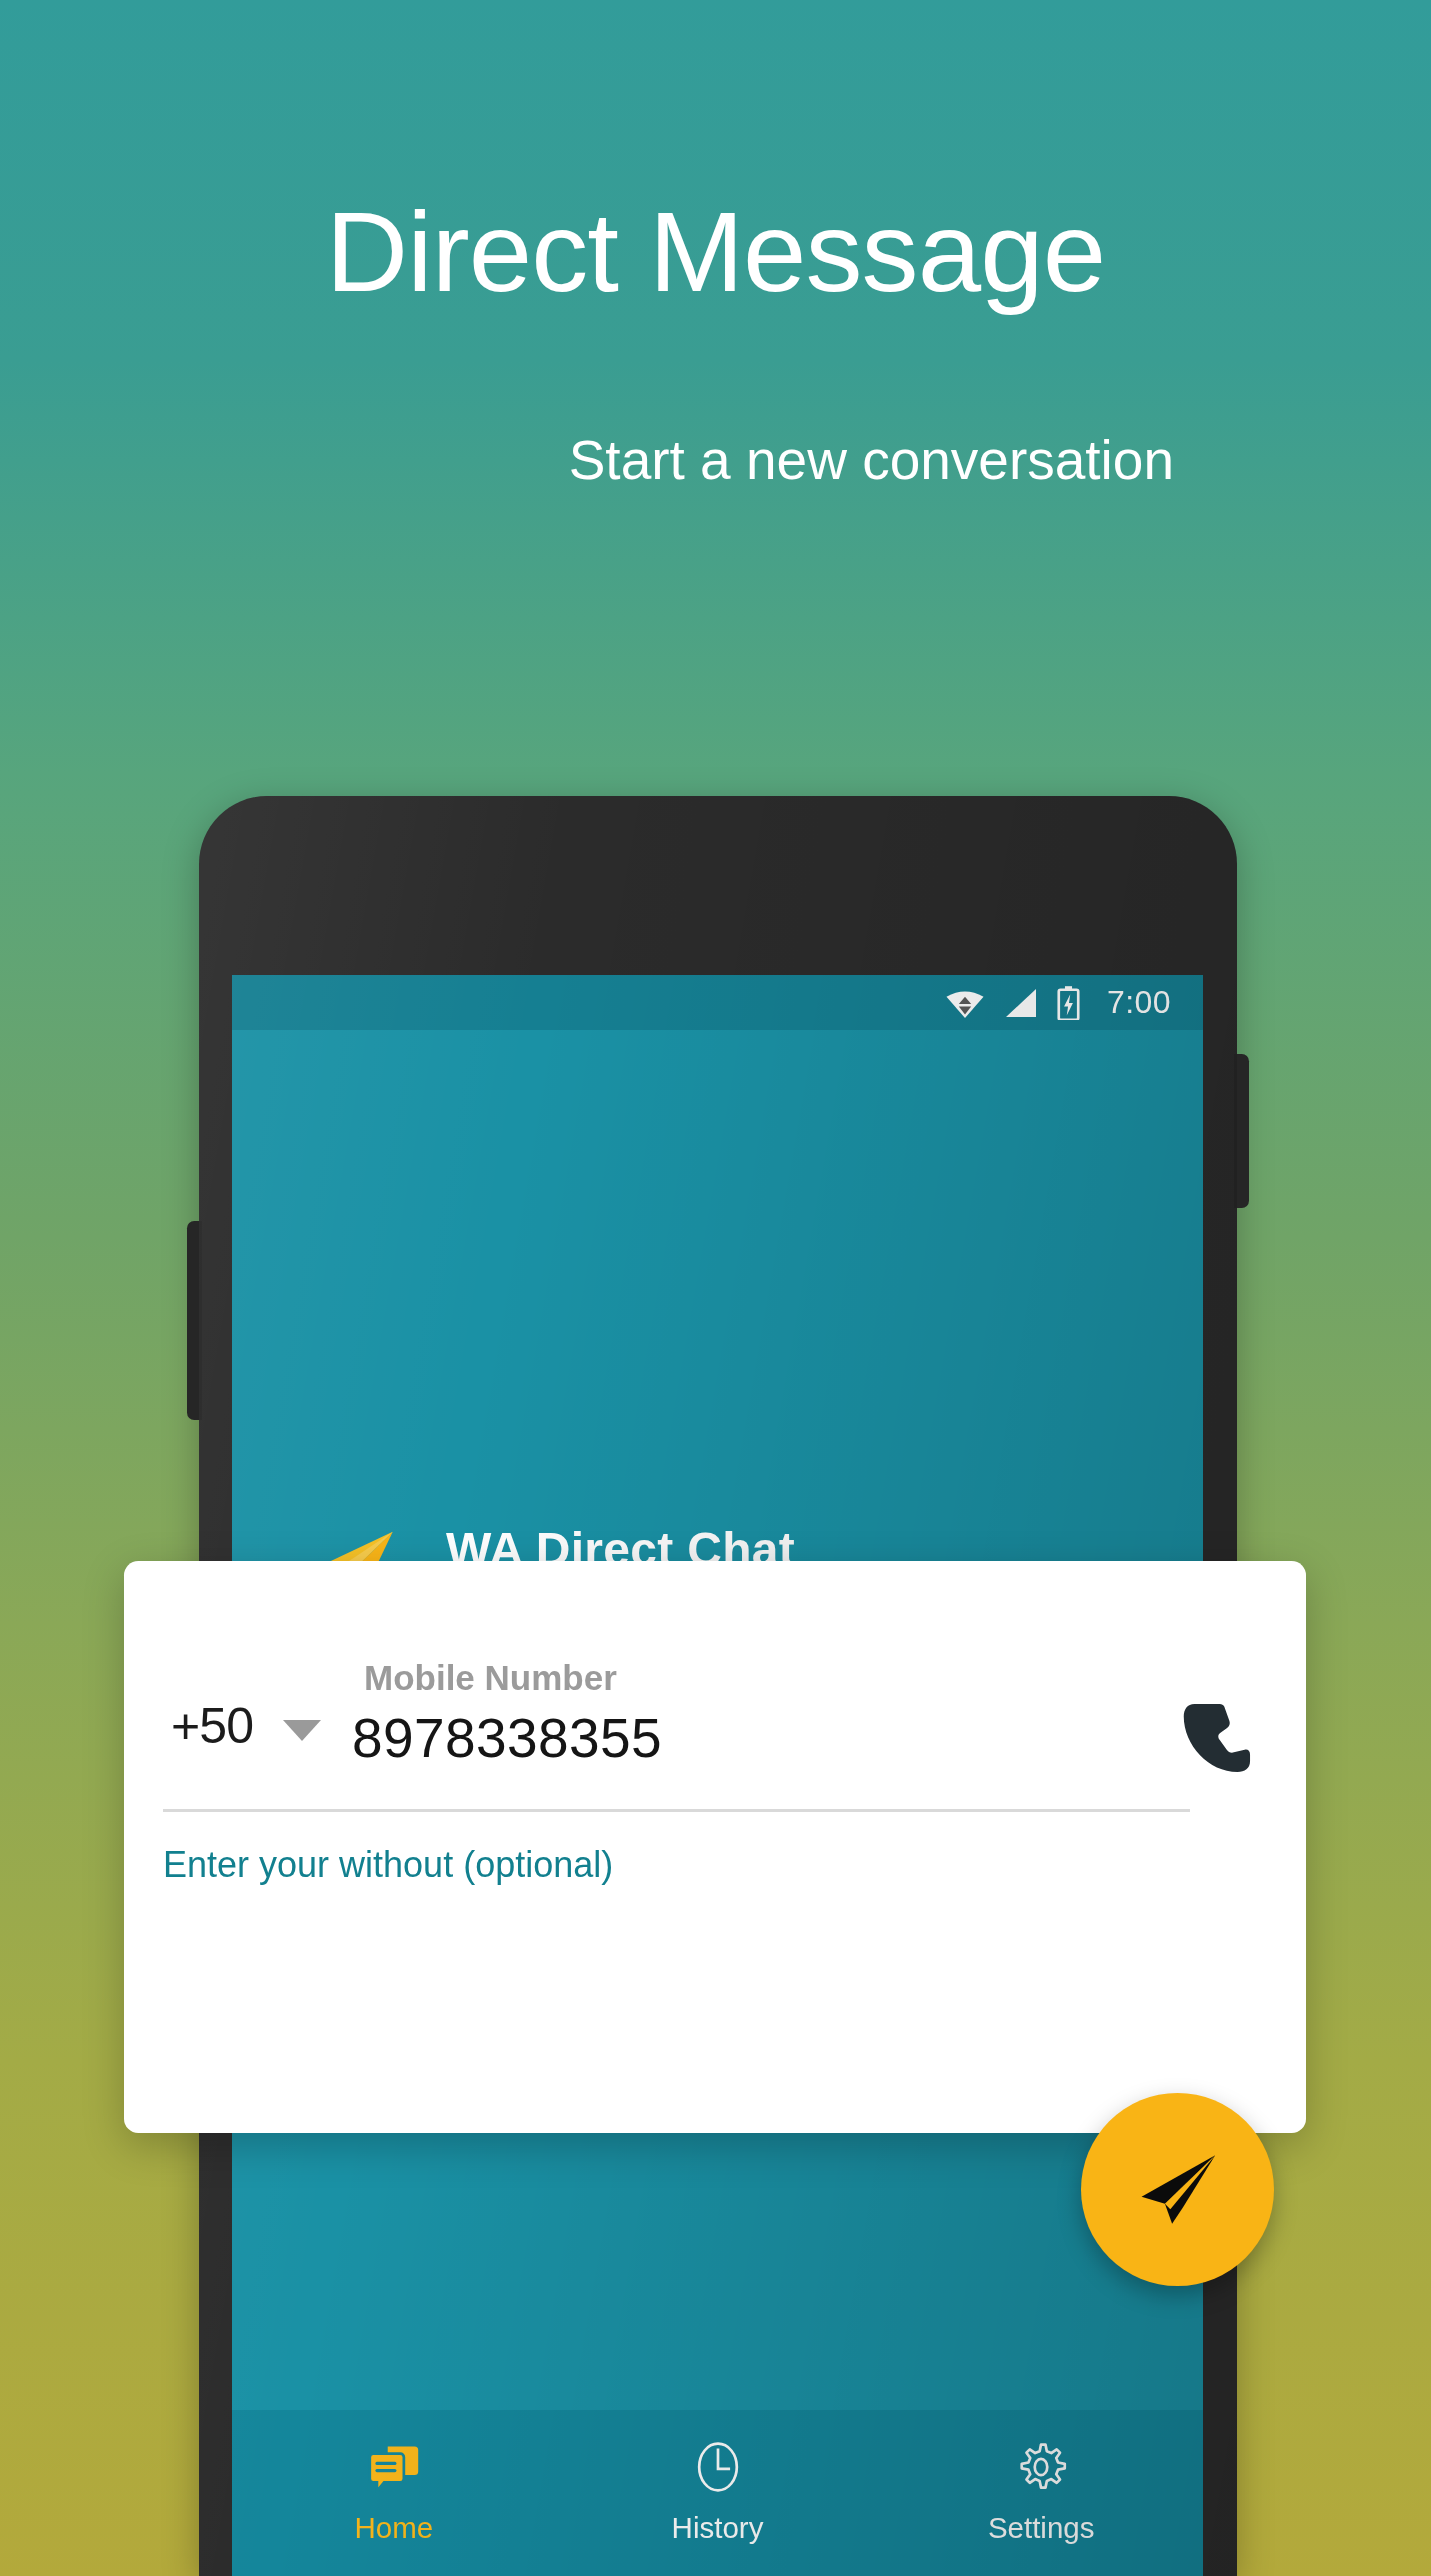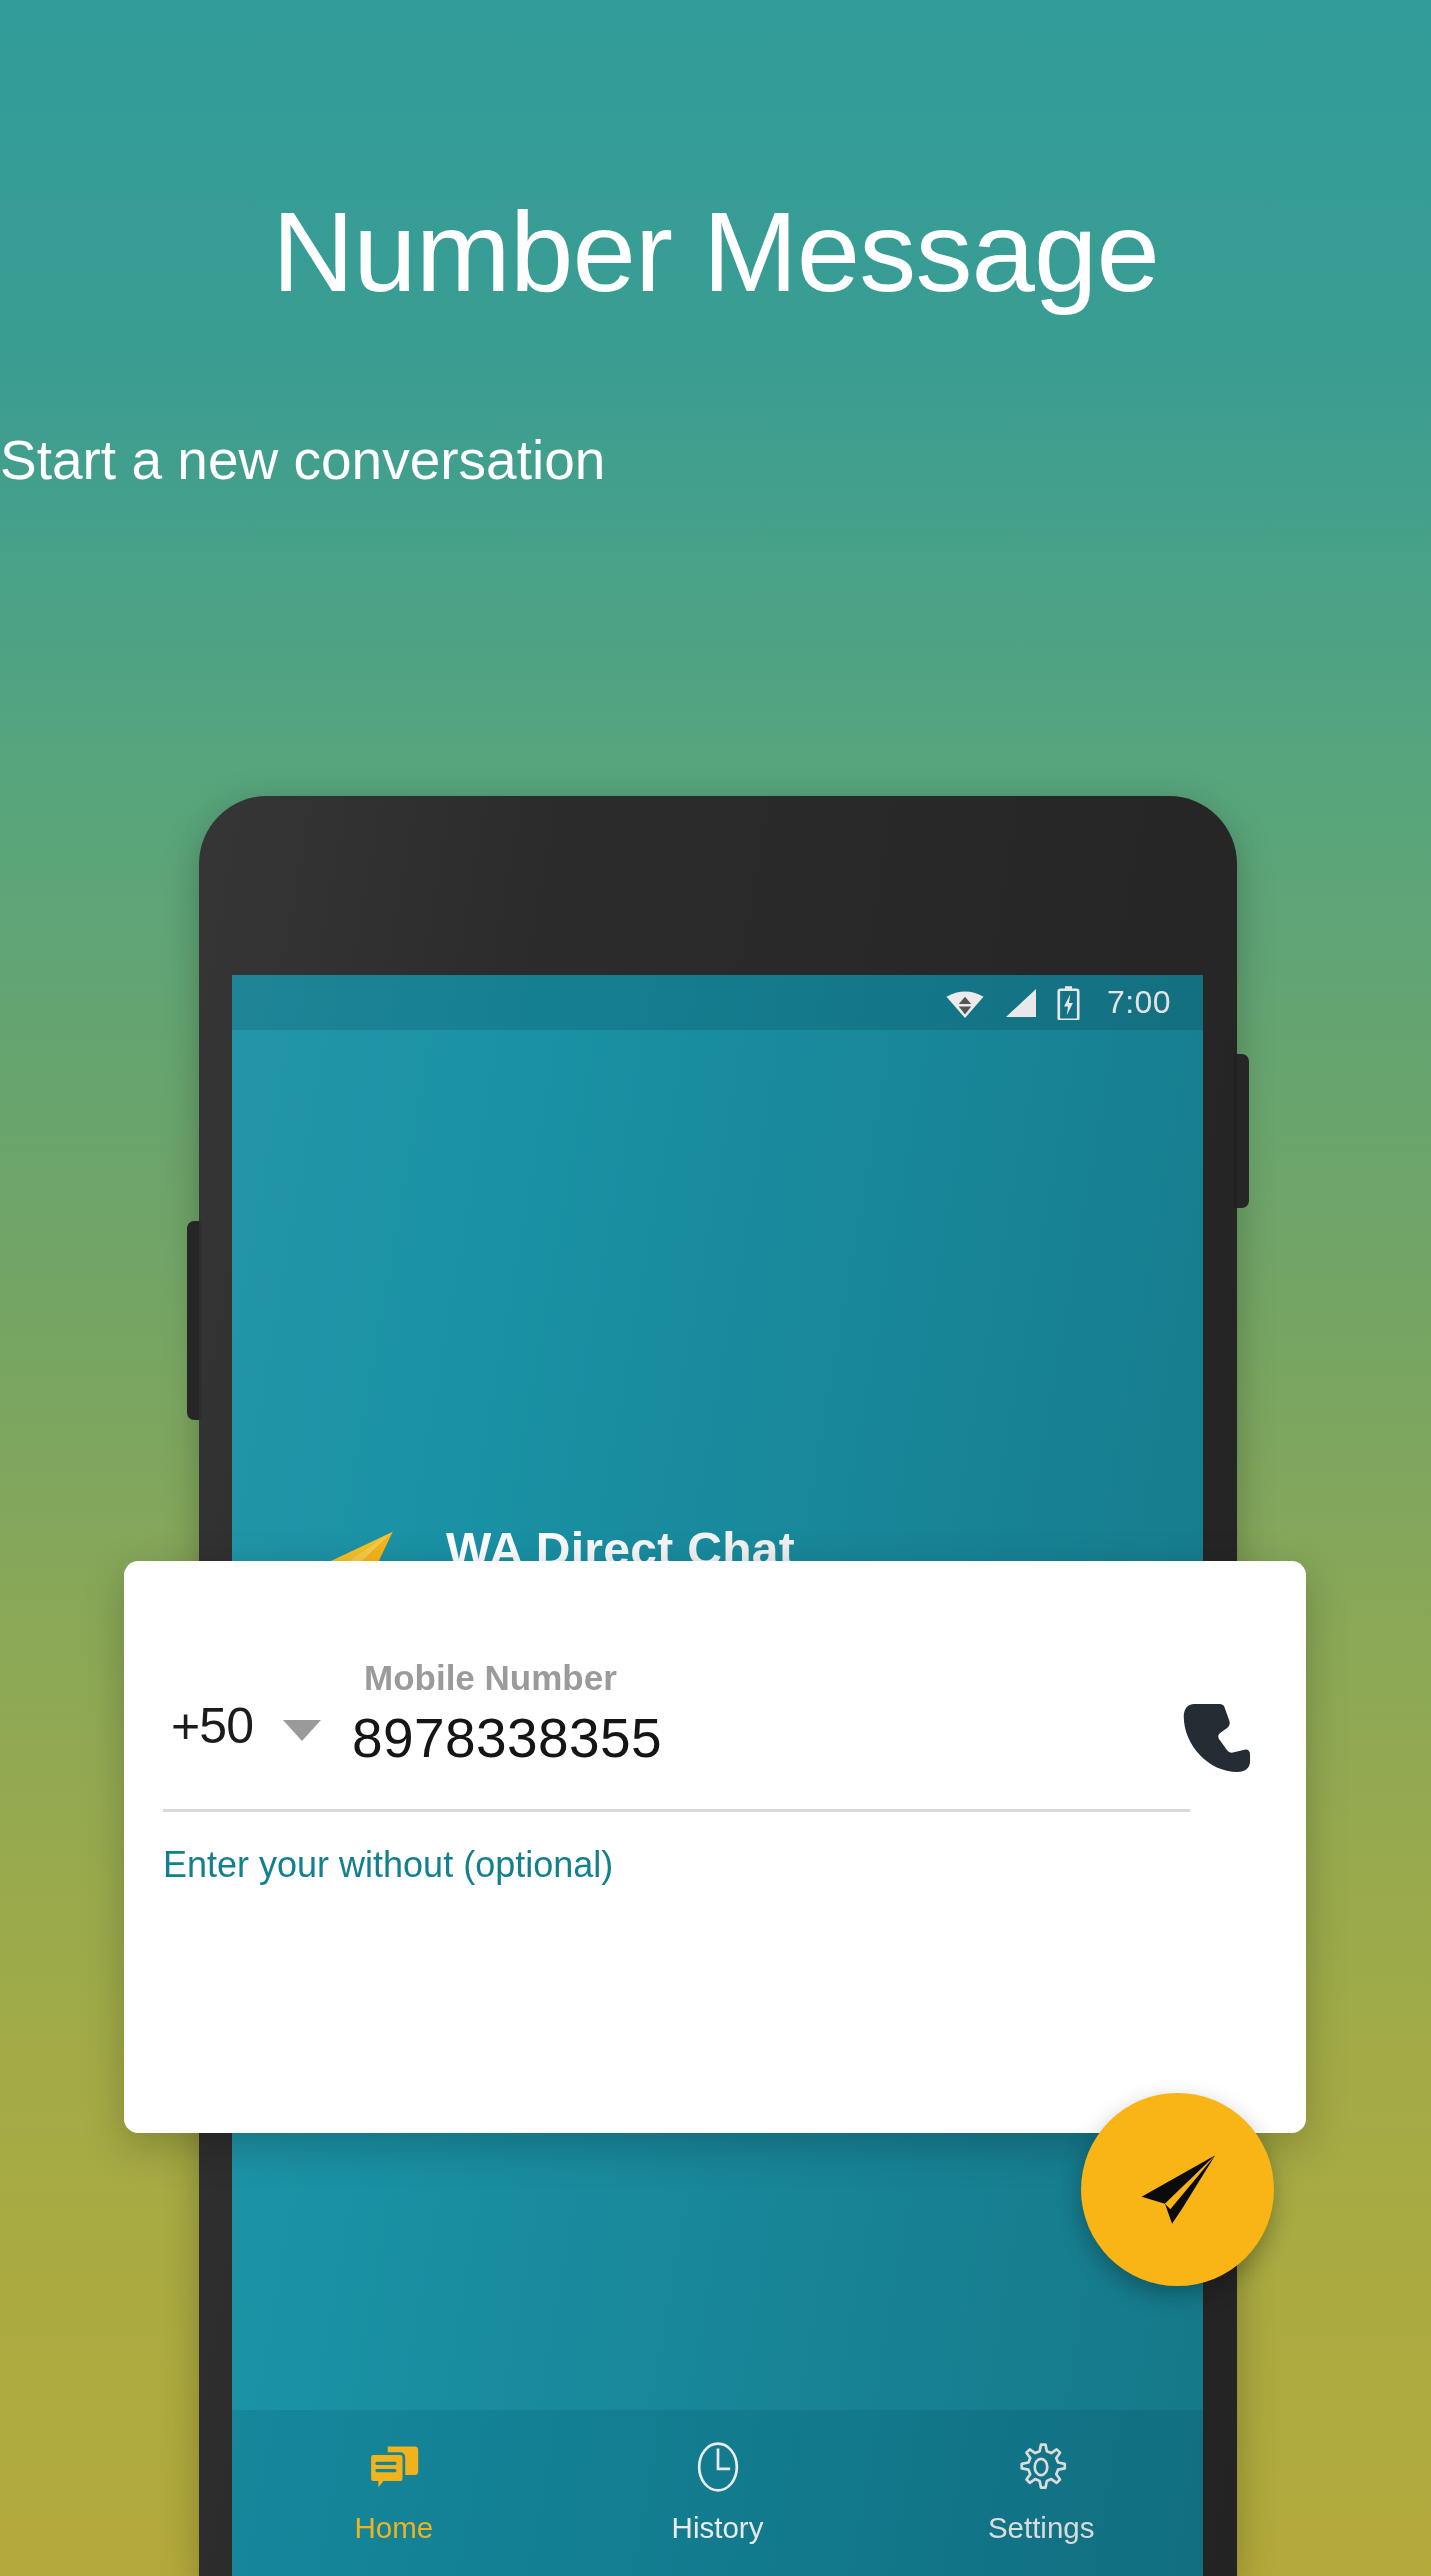--- a/index.html
+++ b/index.html
@@ -20,21 +20,21 @@
 
   
   .promo-title{
     position:absolute; top:195px; left:0; width:1431px;
     text-align:center; color:#ffffff;
     font-size:114px; line-height:1; font-weight:300;
     letter-spacing:-0.9px;
   }
   .promo-sub{
     position:absolute; top:424px; left:0; width:1174px;
-    text-align:left; color:#ffffff;
+    text-align:right; color:#ffffff;
     font-size:55px; line-height:1.32; font-weight:300;
   }
   .promo-sub span{display:block;}
 
   
   .phone{
     position:absolute; left:199px; top:796px;
     width:1038px; height:1780px;
     background:#2b2b2b;
     border-radius:68px 68px 0 0;
@@ -169,21 +169,21 @@
     width:193px; height:193px; border-radius:50%;
     background:#f9b415;
     box-shadow:0 9px 23px rgba(0,0,0,.28);
     display:flex; align-items:center; justify-content:center;
   }
   .fab svg{ width:97px; height:97px; }
 </style>
 </head>
 <body>
 
-<div class="promo-title">Number Message</div>
+<div class="promo-title">Direct Message</div>
 <div class="promo-sub">
   <span>Start a new conversation</span>
 </div>
 
 <div class="phone">
   <div class="btn-vol"></div>
   <div class="btn-pwr"></div>
   <div class="cam-dot"></div>
   <div class="speaker-dot"></div>
 

